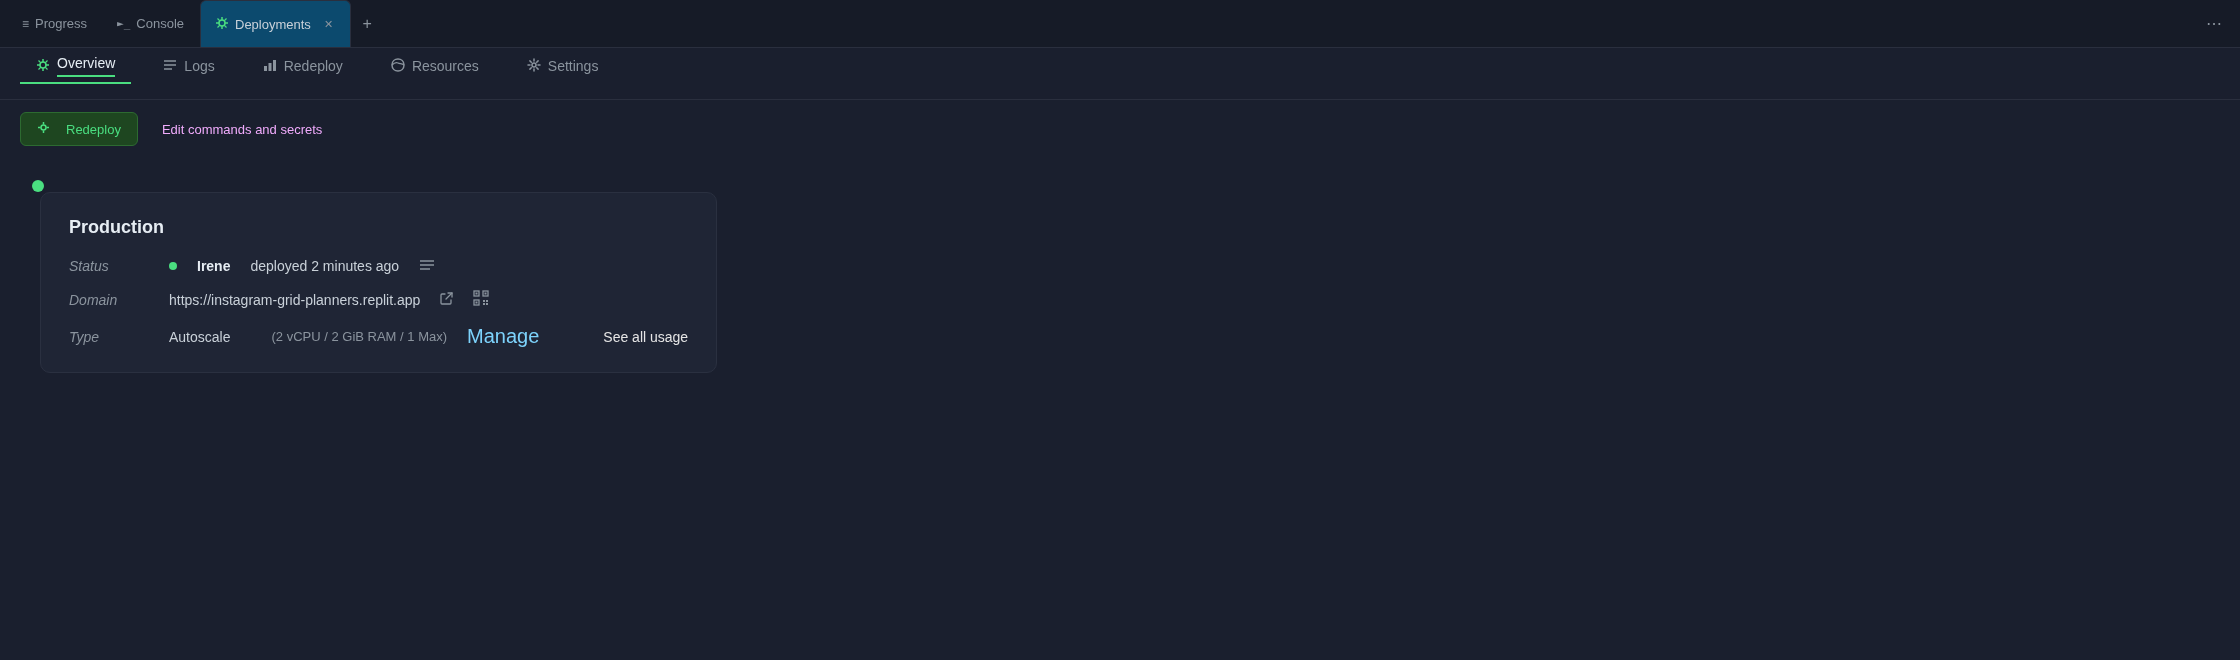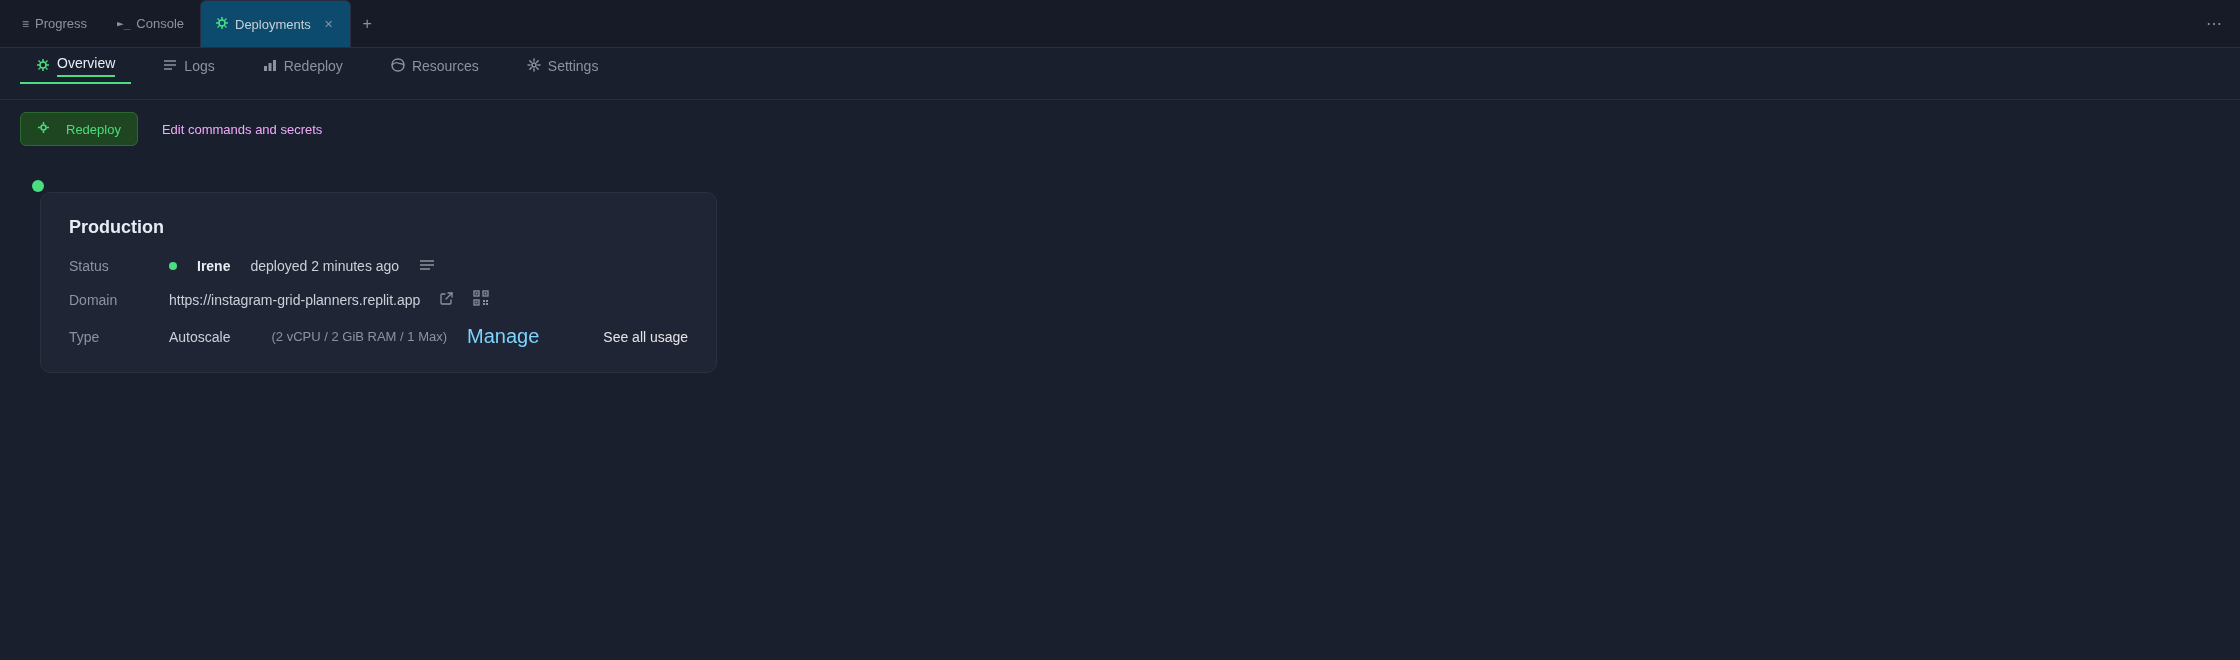--- a/index.html
+++ b/index.html
@@ -176,20 +176,21 @@
       display: flex;
       align-items: center;
       gap: 0;
     }
 
     .info-label {
       color: #8b949e;
       width: 100px;
       font-size: 14px;
       flex-shrink: 0;
+      font-style: italic;
     }
 
     .info-value {
       display: flex;
       align-items: center;
       gap: 20px;
       color: #c9d1d9;
       font-size: 14px;
     }
 

